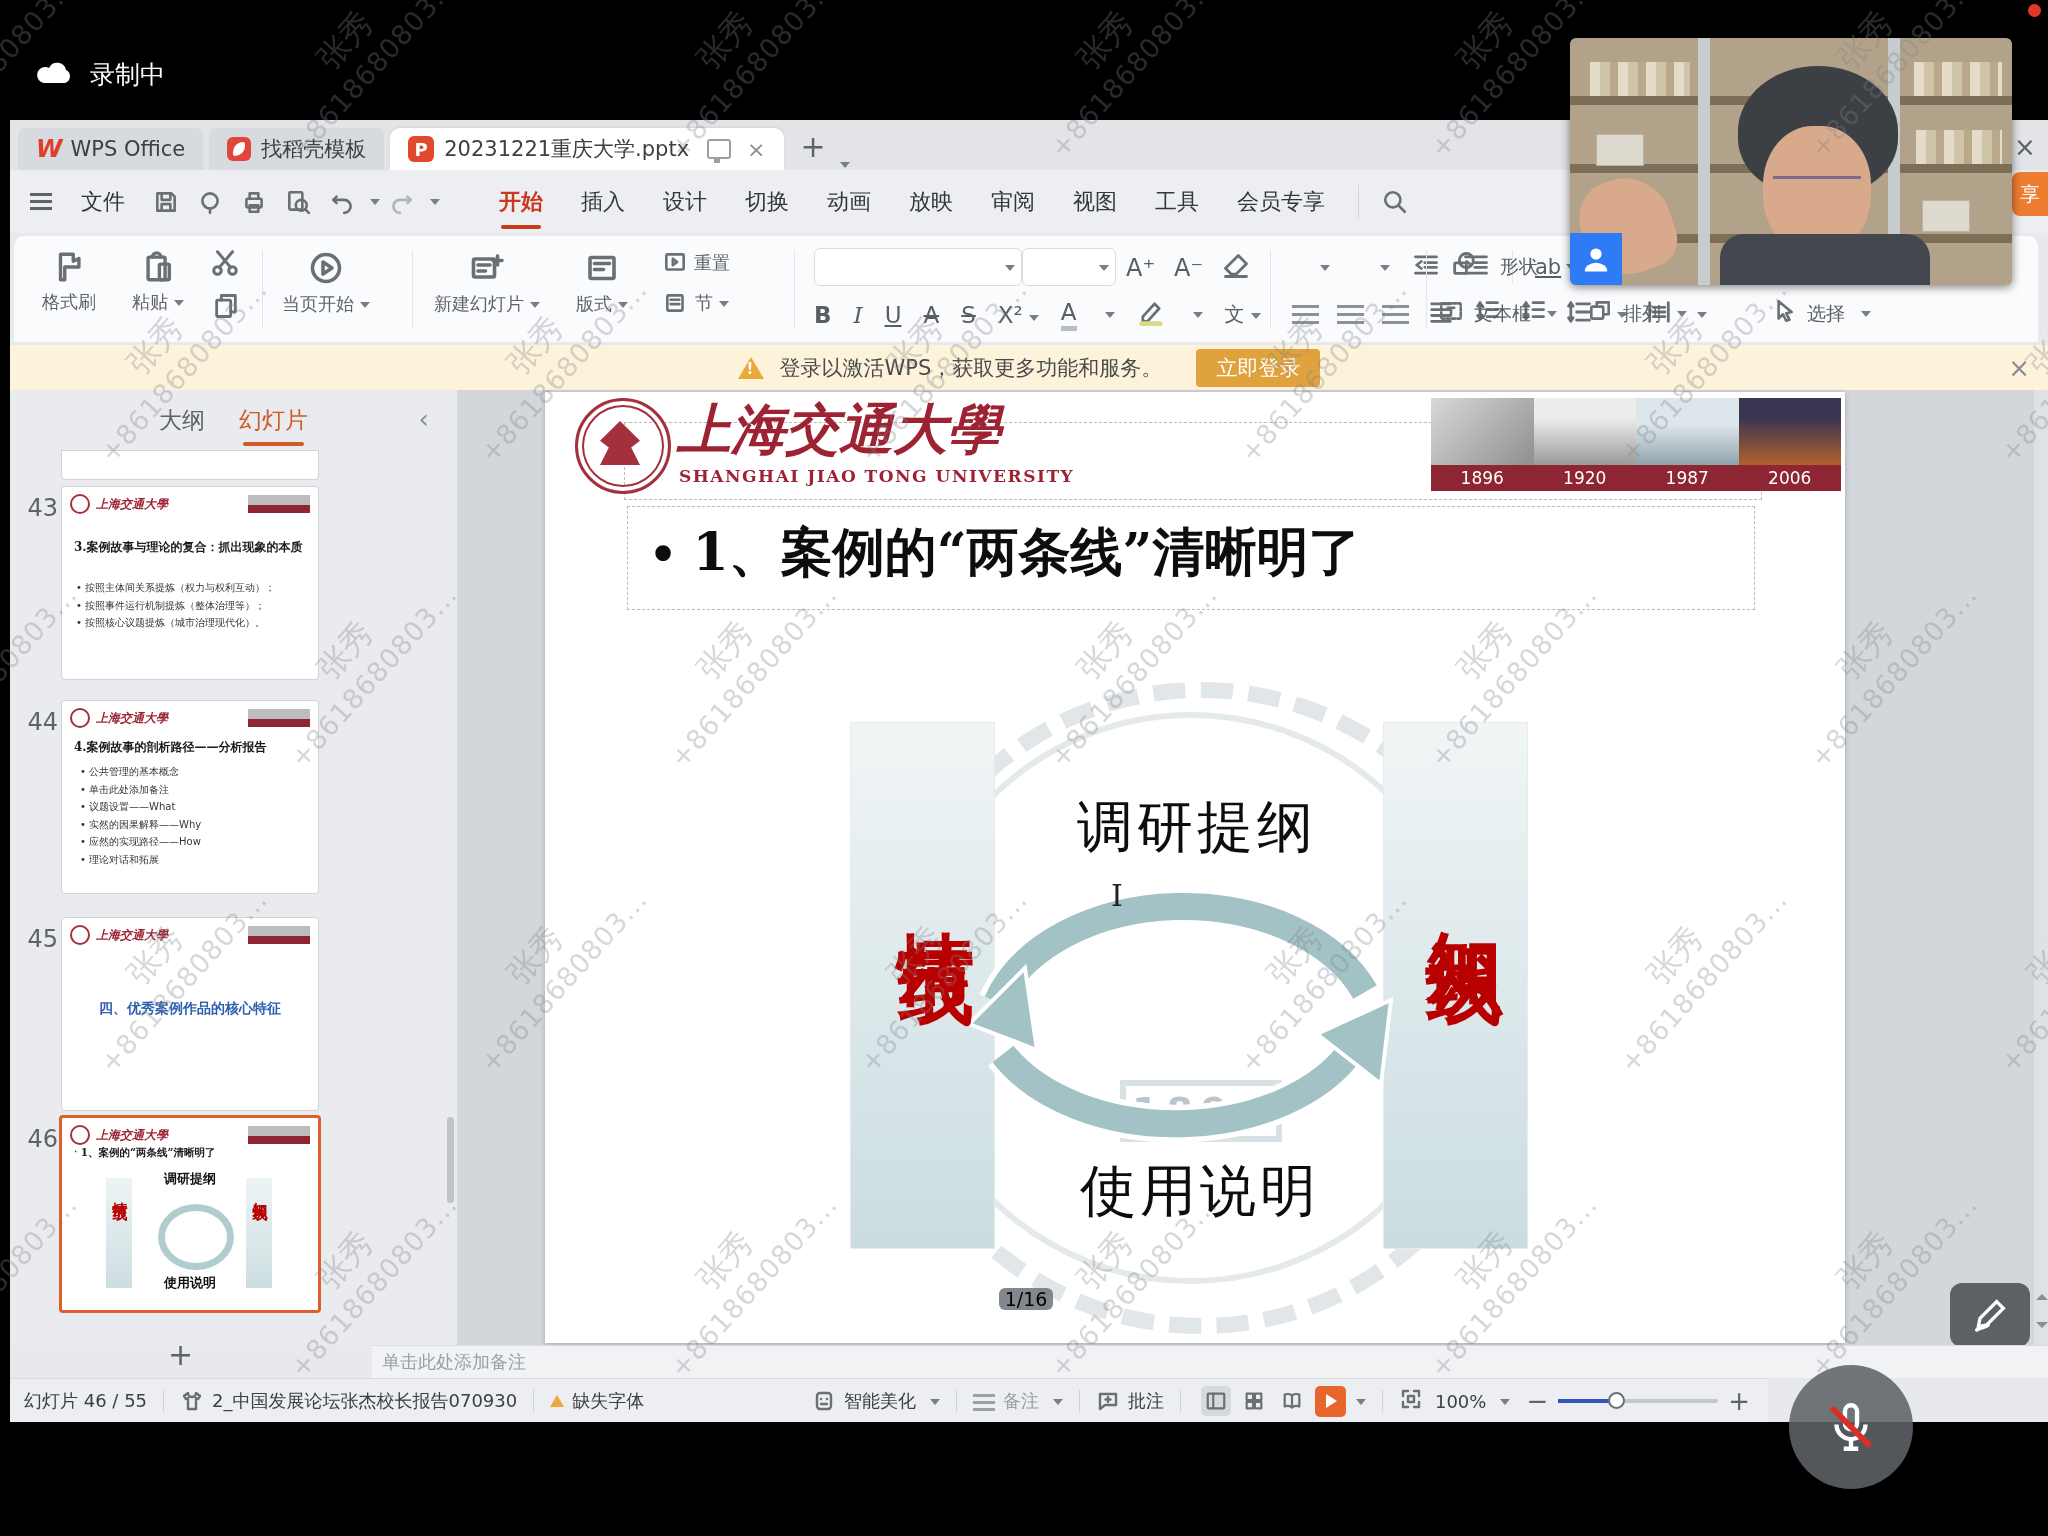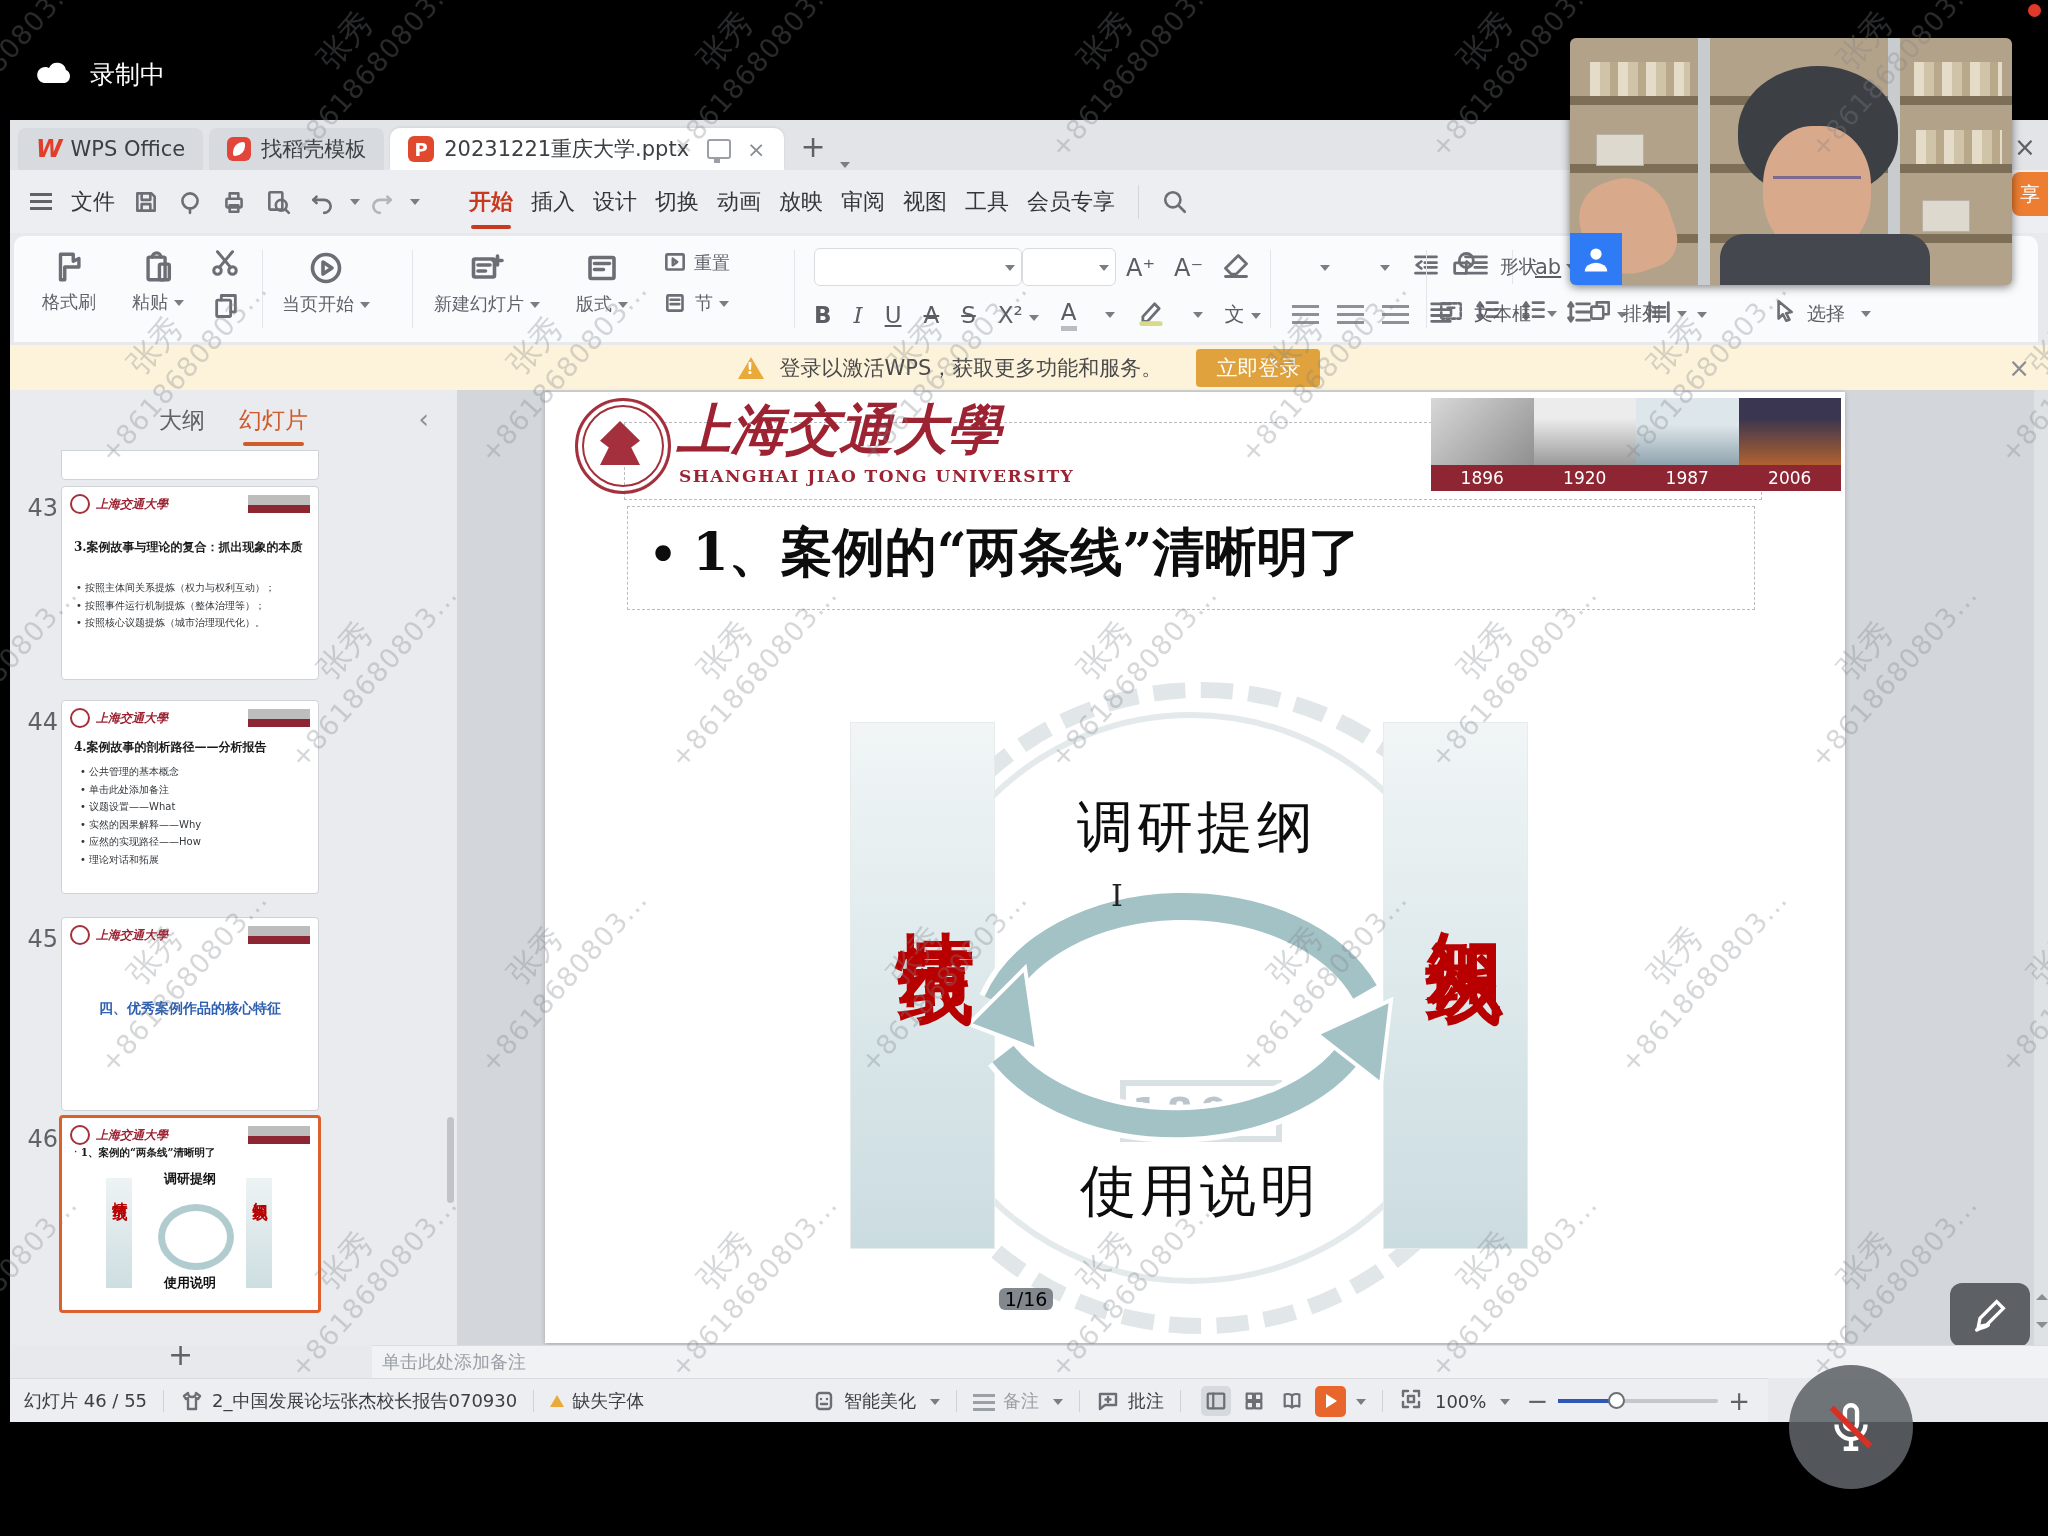--- a/index.html
+++ b/index.html
@@ -28,21 +28,21 @@
        font-size:18px;display:flex;align-items:center;justify-content:center}
   .tab-x{color:#8a8e93;font-size:22px;margin-left:6px}
   .mini-monitor{width:20px;height:16px;border:2px solid #9aa0a6;border-radius:3px;margin-left:8px;position:relative}
   .mini-monitor:after{content:"";position:absolute;left:5px;bottom:-6px;width:6px;height:4px;background:#9aa0a6}
   .tab-plus{color:#5f6368;font-size:30px;margin:0 8px 6px 14px}
   .caret{width:0;height:0;border:5px solid transparent;border-top:6px solid #7a7e83;display:inline-block;margin-left:6px;transform:translateY(3px)}
   
   #menubar{left:10px;top:170px;width:2038px;height:63px;background:#eceef1;display:flex;align-items:center;font-size:22px;color:#33373b}
   .burger{width:22px;height:3px;background:#5f6368;box-shadow:0 7px 0 #5f6368,0 14px 0 #5f6368;margin:-14px 10px 0 20px}
   .qicon{margin:0 9px;display:flex;align-items:center}
-  .menu-item{margin:0 9px;cursor:pointer}
+  .menu-item{margin:0 19px;cursor:pointer}
   .menu-item.active{color:#c9391f;font-weight:bold;position:relative}
   .menu-item.active:after{content:"";position:absolute;left:2px;right:2px;bottom:-12px;height:4px;border-radius:2px;background:#c9391f}
   .vdiv{width:1px;height:34px;background:#d4d7da;margin:0 14px}
   
   #toolbar{left:10px;top:233px;width:2038px;height:112px;background:#e7e9ec}
   #toolpanel{left:14px;top:236px;width:2024px;height:106px;background:#fafbfc;border-radius:10px 10px 0 0}
   .tcol{position:absolute;display:flex;flex-direction:column;align-items:center;color:#60646a;font-size:18px}
   .tcol .lab{margin-top:6px;white-space:nowrap;display:flex;align-items:center}
   .tdiv{position:absolute;top:14px;width:1px;height:78px;background:#e3e5e8}
   .glyph{font-size:24px;color:#5a5e63}

